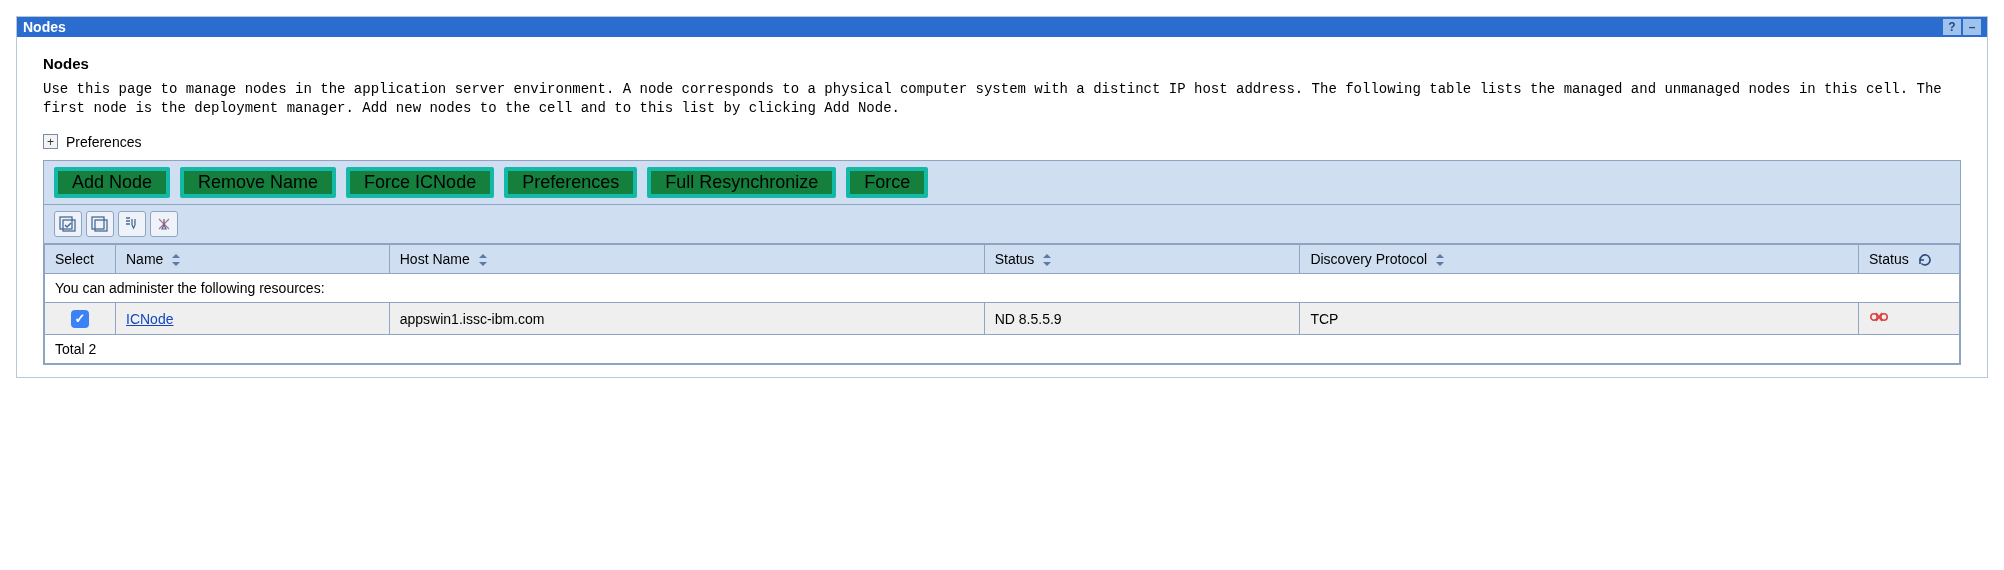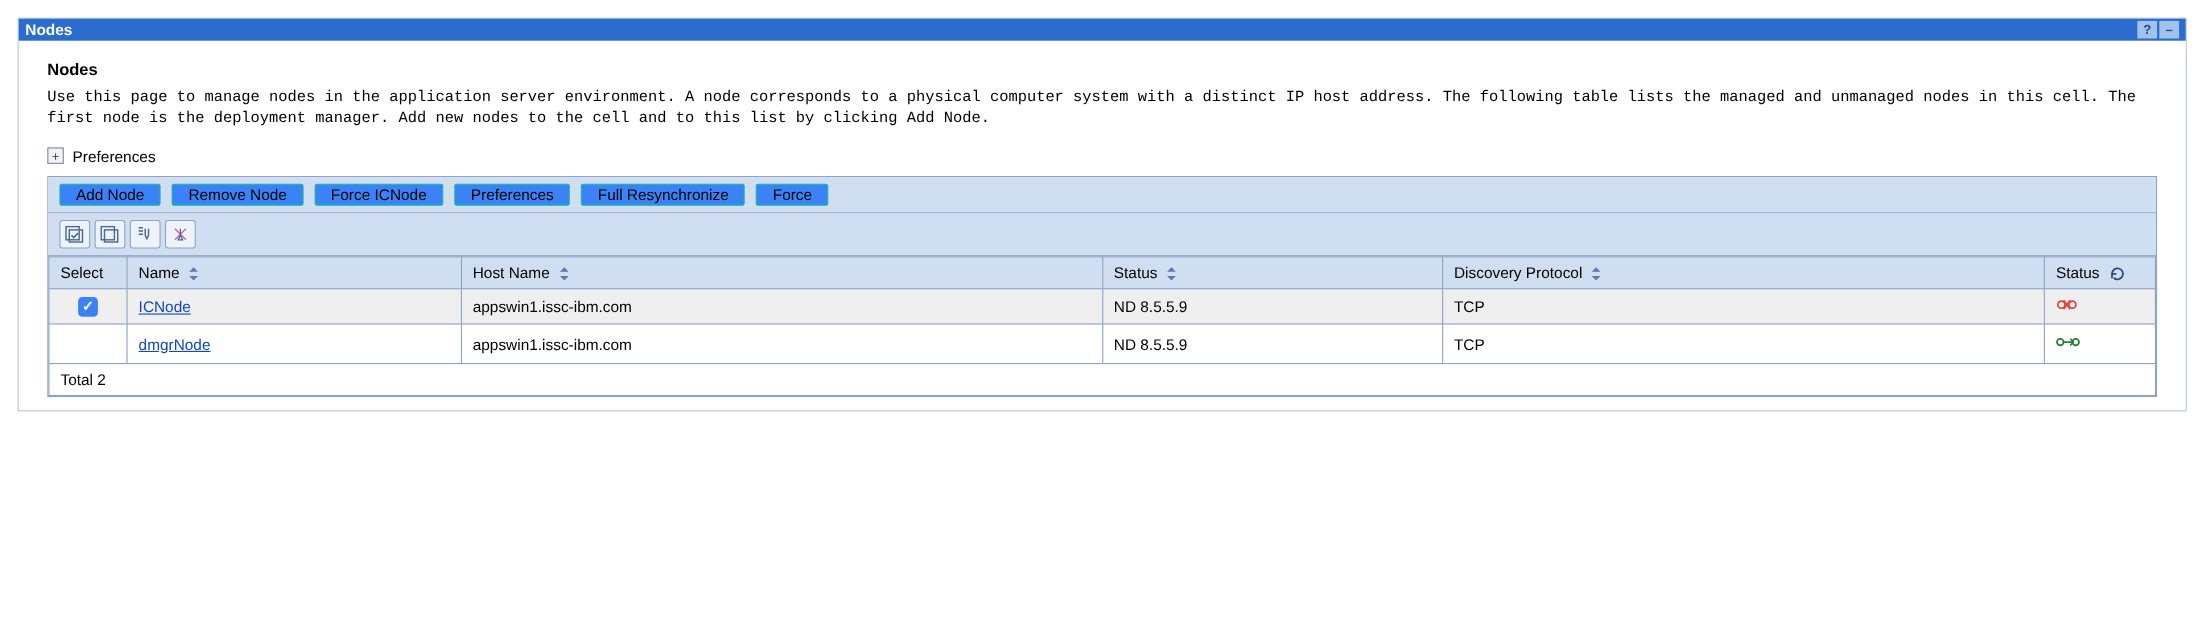--- a/index.html
+++ b/index.html
@@ -77,24 +77,24 @@
     border: 1px solid #8ea4c2;
   }
   .action-bar {
     border-bottom: 1px solid #8ea4c2;
     background: #cfdff1;
     padding: 6px 10px;
     display: flex;
     gap: 10px;
   }
   .action-btn {
-    background: #3b82f6;
-    border: 1px solid #14b8a6;
+    background: #15803d;
+    border: 4px solid #14b8a6;
     border-radius: 2px;
-    font-size: 14px;
+    font-size: 18px;
     padding: 1px 14px;
     cursor: pointer;
     font-family: inherit;
   }
   .toolbar {
     border-bottom: 1px solid #8ea4c2;
     background: #cfdff1;
     padding: 6px 10px;
     display: flex;
     gap: 4px;
@@ -195,21 +195,21 @@
 
     <div class="preferences">
       <span class="expand-icon">+</span>
       <span>Preferences</span>
     </div>
 
     <div class="table-wrap">
 
       <div class="action-bar">
         <button class="action-btn">Add Node</button>
-        <button class="action-btn">Remove Node</button>
+        <button class="action-btn">Remove Name</button>
         <button class="action-btn">Force ICNode</button>
         <button class="action-btn">Preferences</button>
         <button class="action-btn">Full Resynchronize</button>
         <button class="action-btn">Force</button>
       </div>
 
       <div class="toolbar">
         <div class="tool-btn">
           <svg width="18" height="16" viewBox="0 0 18 16">
               <rect x="1" y="1" width="12" height="12" fill="none" stroke="#4a6a94" stroke-width="1.3"></rect>
@@ -272,59 +272,43 @@
             <th class="col-status">
               <span>Status</span>
               <span class="refresh-icon"><svg width="16" height="14" viewBox="0 0 16 14">
                     <path d="M3 7 a5 5 0 1 1 1.5 3.5" fill="none" stroke="#2b4b7a" stroke-width="1.6"></path>
                     <path d="M3 11 l0 -4 l4 0" fill="none" stroke="#2b4b7a" stroke-width="1.6"></path>
                   </svg></span>
             </th>
           </tr>
         </thead>
         <tbody>
+          <tr class="section-row">
+            <td colspan="6">You can administer the following resources:</td>
+          </tr>
 
           <tr class="odd">
             <td style="text-align:center;">
               <span class="checkbox checked"></span>
             </td>
             <td><a href="#" class="link">ICNode</a></td>
             <td>appswin1.issc-ibm.com</td>
             <td>ND 8.5.5.9</td>
             <td>TCP</td>
             <td>
               <span class="status-svg">
                 <svg width="20" height="16" viewBox="0 0 20 16">
                   <circle cx="5" cy="8" r="3.2" fill="none" stroke="#d44" stroke-width="1.6"></circle>
                   <circle cx="15" cy="8" r="3.2" fill="none" stroke="#d44" stroke-width="1.6"></circle>
                   <path d="M7 4 L13 12 M7 12 L13 4" stroke="#d44" stroke-width="1.6"></path>
                 </svg>
               </span>
             </td>
           </tr>
 
-          <tr>
-            <td style="text-align:center;">
-              <span class="checkbox unchecked" style="visibility:hidden;"></span>
-            </td>
-            <td><a href="#" class="link">dmgrNode</a></td>
-            <td>appswin1.issc-ibm.com</td>
-            <td>ND 8.5.5.9</td>
-            <td>TCP</td>
-            <td>
-              <span class="status-svg">
-                <svg width="22" height="14" viewBox="0 0 22 14">
-                  <circle cx="4" cy="7" r="3" fill="none" stroke="#2a7a3a" stroke-width="1.6"></circle>
-                  <circle cx="18" cy="7" r="3" fill="none" stroke="#2a7a3a" stroke-width="1.6"></circle>
-                  <line x1="7" y1="7" x2="15" y2="7" stroke="#2a7a3a" stroke-width="1.6"></line>
-                  <path d="M13 4 L16 7 L13 10" fill="none" stroke="#2a7a3a" stroke-width="1.4"></path>
-                </svg>
-              </span>
-            </td>
-          </tr>
 
           <tr class="footer-row">
             <td colspan="6">Total 2</td>
           </tr>
         </tbody>
       </table>
 
     </div>
   </div>
 </div>

